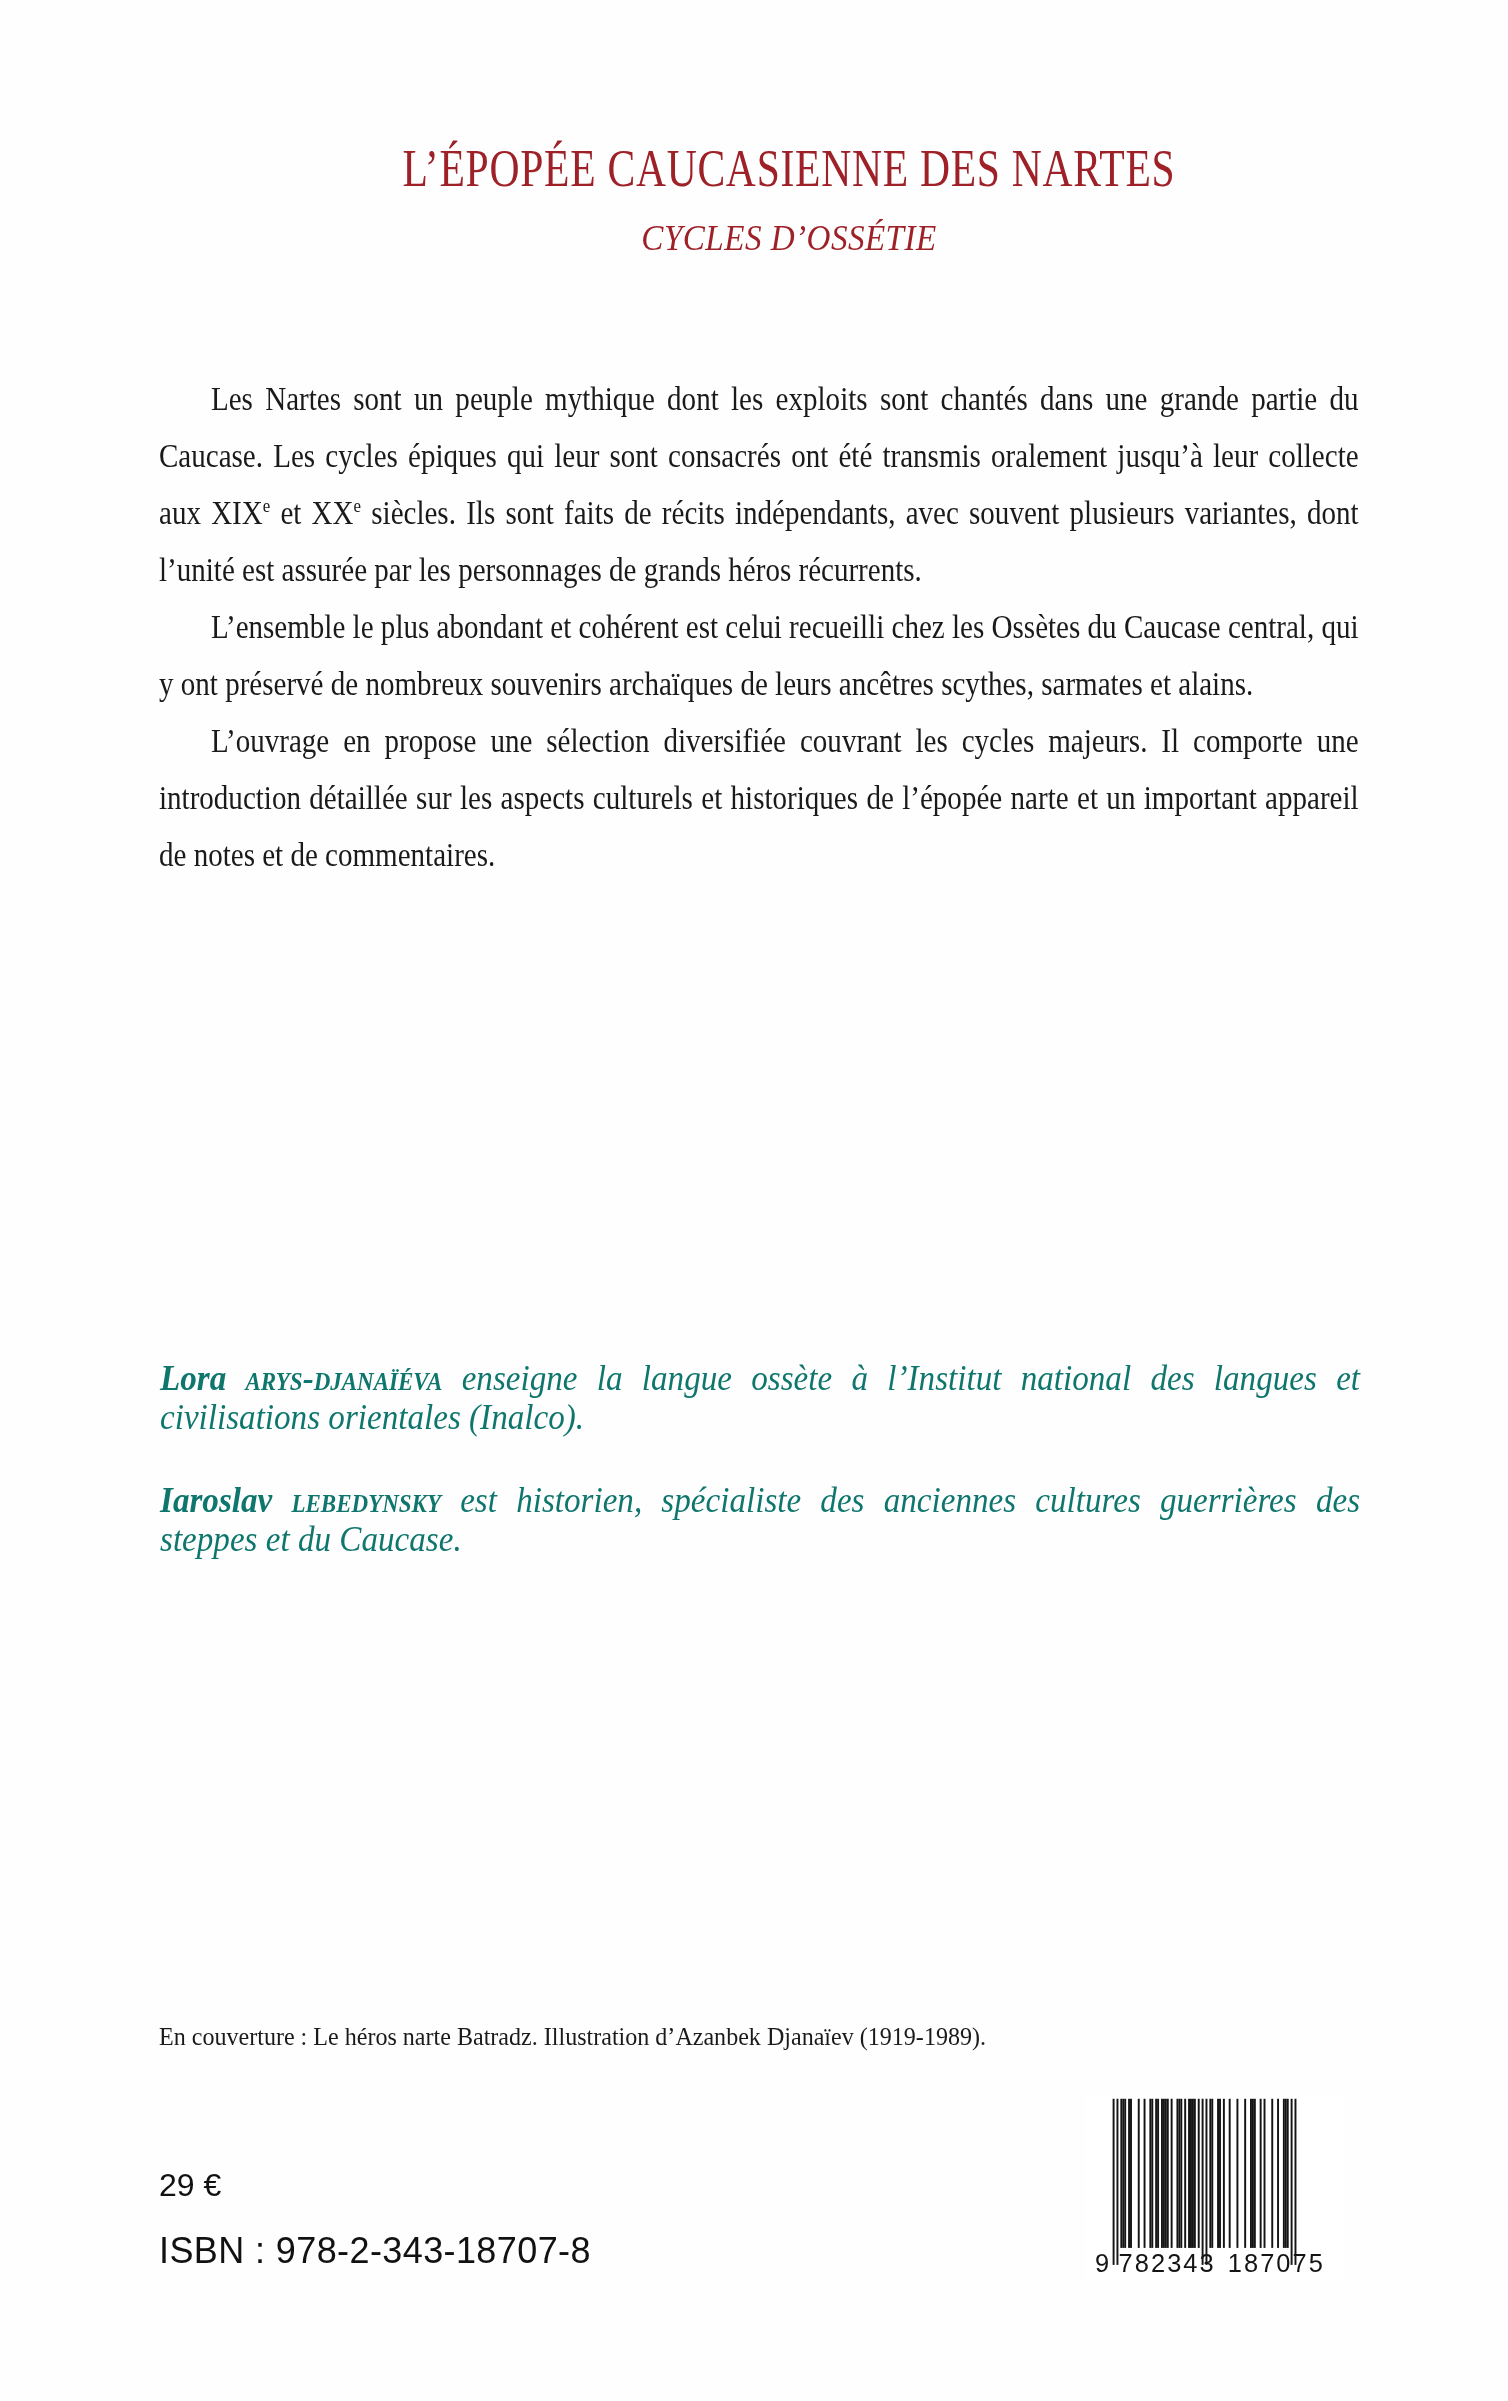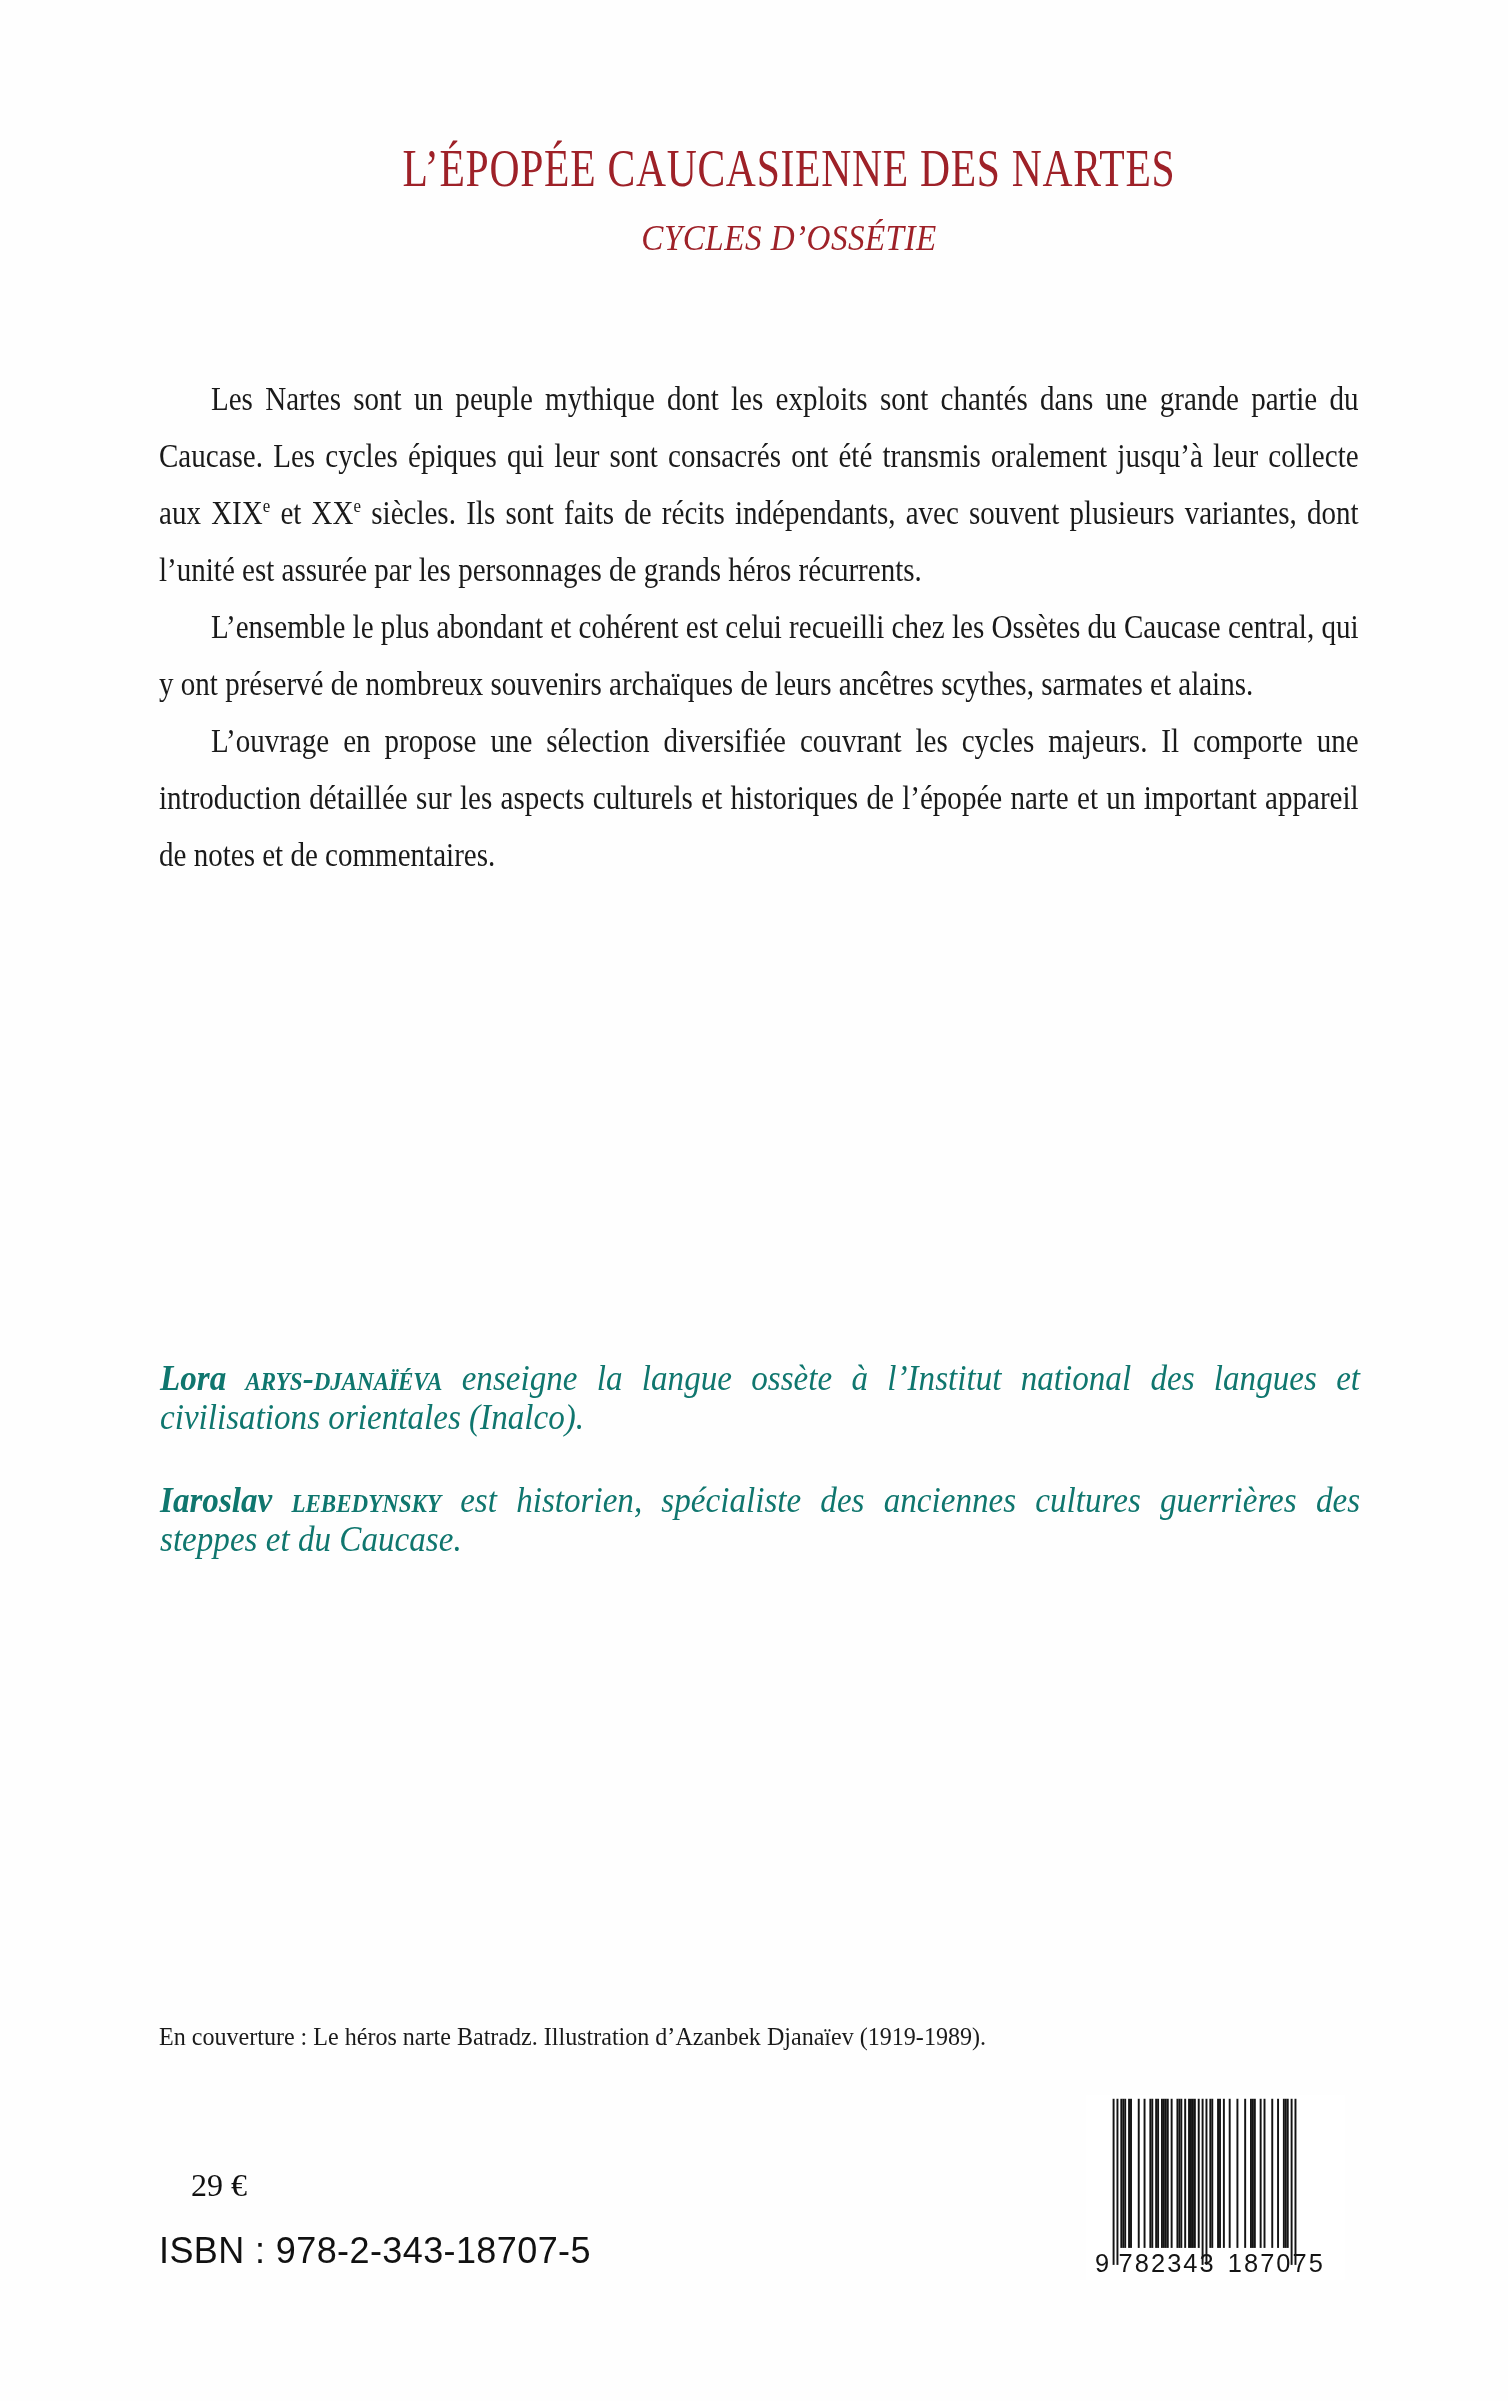--- a/index.html
+++ b/index.html
@@ -123,22 +123,21 @@
     transform: scaleX(0.94);
     transform-origin: left top;
   }
 
   .price {
     position: absolute;
     top: 2167px;
     left: 159px;
     font-size: 32px;
     color: #111;
-    font-family: Liberation Serif, serif;
-    margin-left: 32px;
+    font-family: Liberation Sans, sans-serif;
   }
   .isbn {
     position: absolute;
     top: 2230px;
     left: 159px;
     font-size: 36px;
     color: #111;
     font-family: "Liberation Sans", "DejaVu Sans", sans-serif;
     letter-spacing: 0.4px;
   }
@@ -182,21 +181,21 @@
     </p>
     <p class="bio">
       <span class="name-first">Iaroslav</span><span>&nbsp;</span><span class="name-last">Lebedynsky</span><span> est historien, spécialiste des anciennes cultures guerrières des steppes et du Caucase.</span>
     </p>
   </div>
 
   <div class="cover-credit">En couverture : Le héros narte Batradz. Illustration d’Azanbek Djanaïev (1919-1989).</div>
 
   <div class="price">29 €</div>
 
-  <div class="isbn">ISBN : 978-2-343-18707-5</div>
+  <div class="isbn">ISBN : 978-2-343-18707-8</div>
 
   <div class="barcode-wrap">
     <svg class="barcode-svg" width="259" height="185" viewBox="0 0 274 196">
       <rect x="0" y="0" width="274" height="196" fill="#ffffff"></rect>
       <g fill="#141414" id="bars">
           <rect x="28.00" y="4" width="2.05" height="176"></rect>
           <rect x="32.10" y="4" width="2.05" height="176"></rect>
           <rect x="36.20" y="4" width="2.05" height="158"></rect>
           <rect x="38.25" y="4" width="2.05" height="158"></rect>
           <rect x="40.30" y="4" width="2.05" height="158"></rect>

